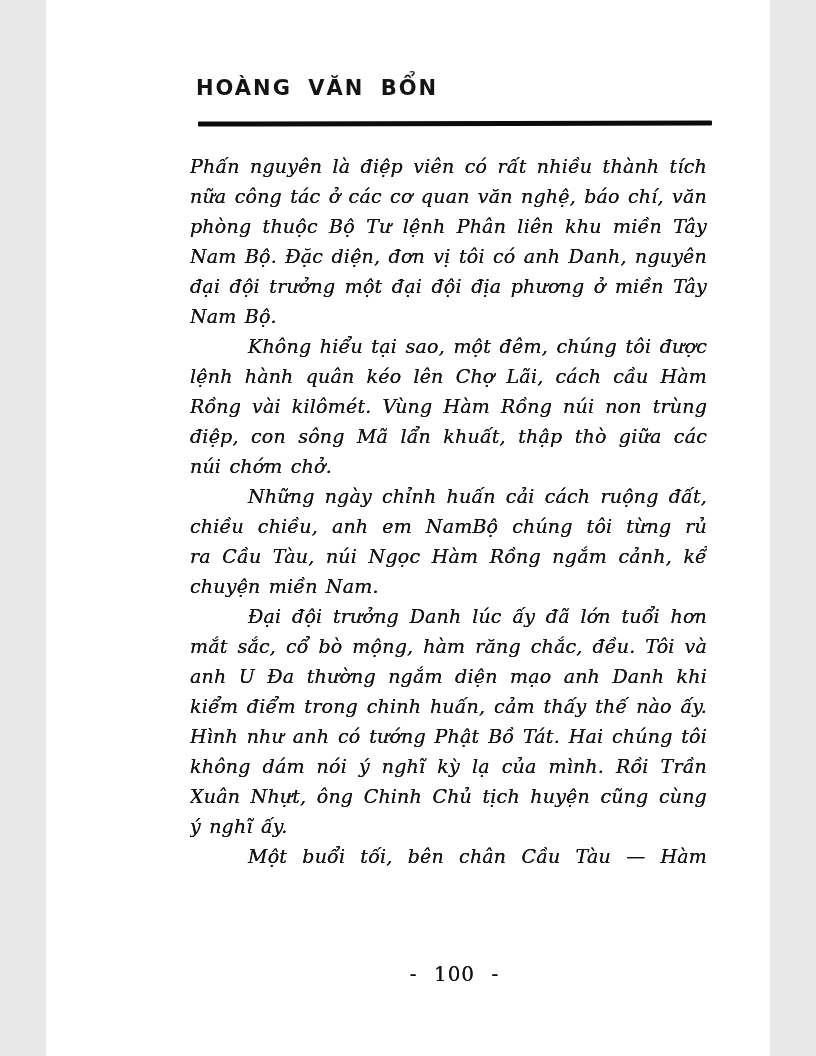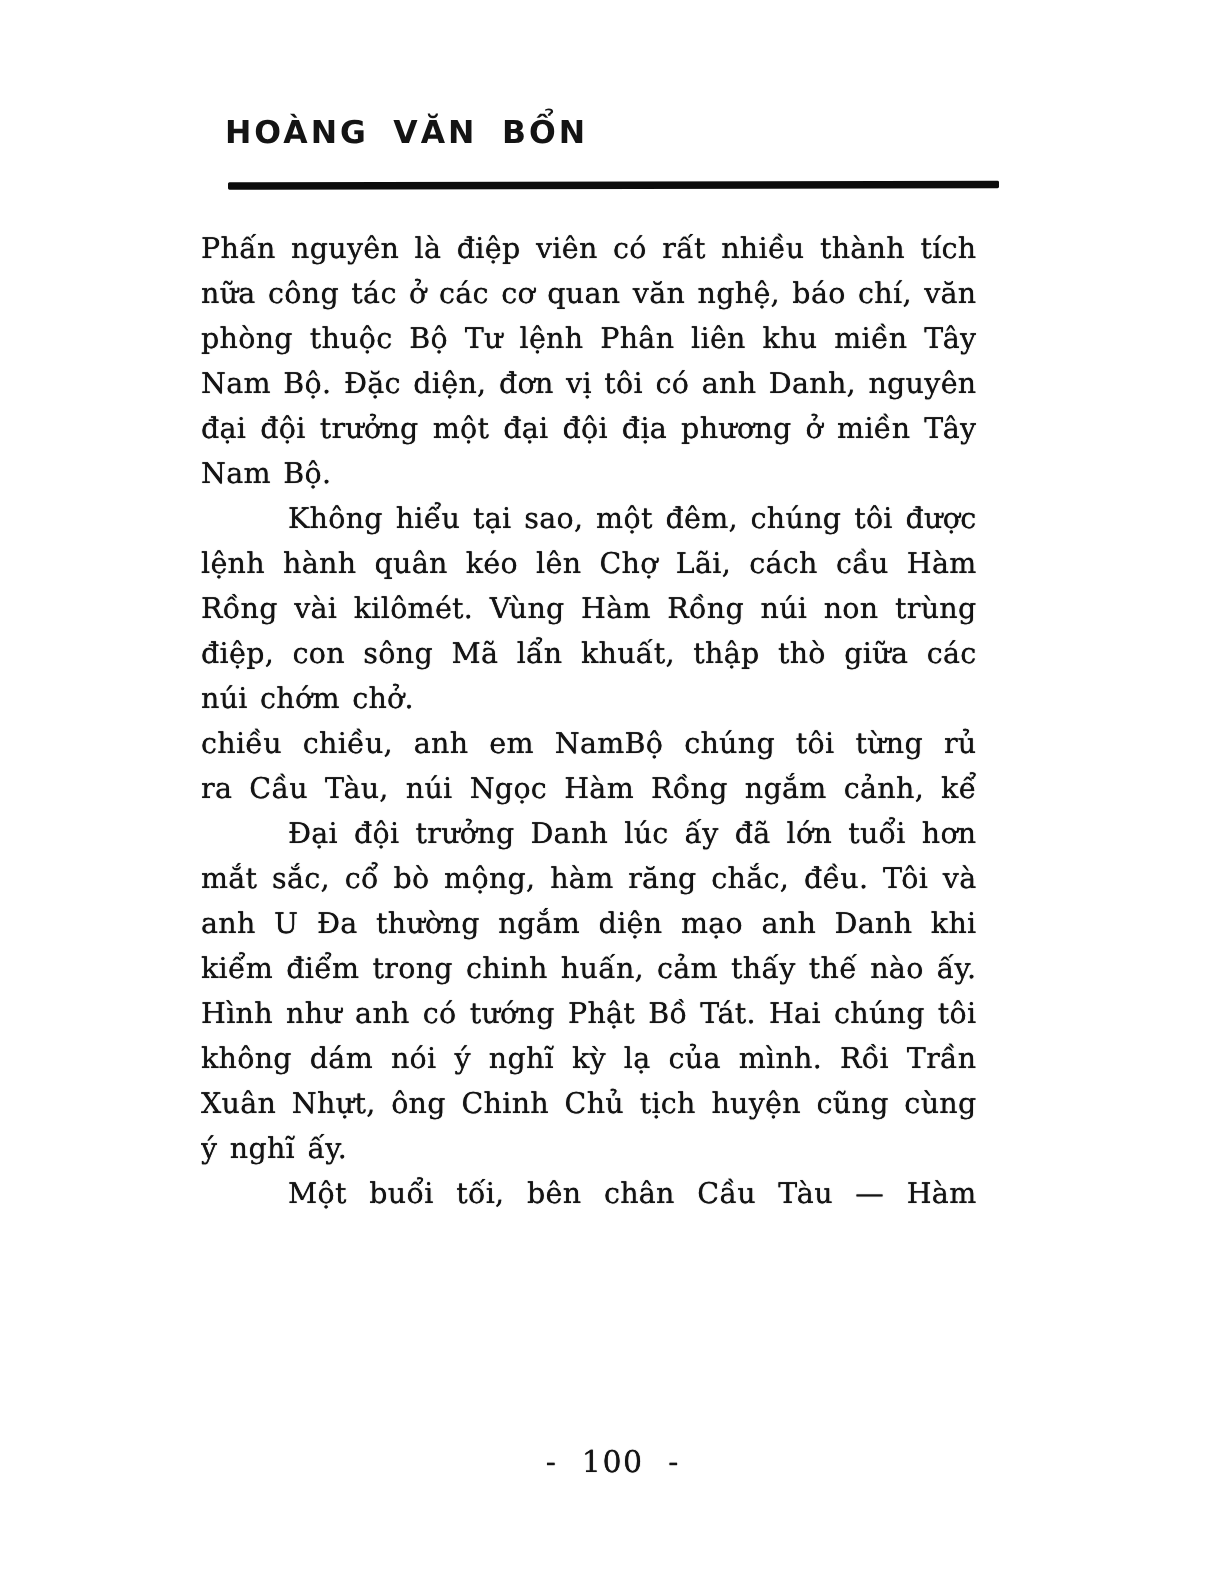--- a/index.html
+++ b/index.html
@@ -2,21 +2,21 @@
 <html style="--ink: #141414; --paper: #ffffff;"><head>
 <meta charset="utf-8">
 <style>
   html, body {
     margin: 0;
     padding: 0;
     background: #e8e8e8;
   }
   .page {
     position: relative;
-    width: 816px;
+    width: 724px;
     height: 1056px;
     margin: 0 auto;
     background: var(--paper, #ffffff);
     overflow: hidden;
     font-family: "DejaVu Serif", "Liberation Serif", serif;
     color: var(--ink, #141414);
   }
   .author-header {
     position: absolute;
     left: 150px;
@@ -34,28 +34,29 @@
     left: 152px;
     top: 121px;
     width: 514px;
     height: 5px;
     background: #0c0c0c;
     transform: rotate(-0.12deg);
     border-radius: 1px;
   }
   .body-text {
     position: absolute;
-    left: 134px;
+    left: 144px;
     top: 151px;
     width: 517px;
     font-size: 19px;
     line-height: 30px;
     text-shadow: 0 0 0.5px currentColor;
     letter-spacing: 0.2px;
     word-spacing: 2px;
+    font-style: italic;
   }
   .para { margin: 0; padding: 0; }
   .line {
     text-align: justify;
     text-align-last: justify;
     height: 30px;
     overflow: hidden;
     white-space: nowrap;
   }
   .line.j { white-space: normal; }
@@ -92,22 +93,24 @@
         <div class="line j last">Nam Bộ.</div>
       </div>
       <div class="para">
         <div class="line j indent">Không hiểu tại sao, một đêm, chúng tôi được</div>
         <div class="line j">lệnh hành quân kéo lên Chợ Lãi, cách cầu Hàm</div>
         <div class="line j">Rồng vài kilômét. Vùng Hàm Rồng núi non trùng</div>
         <div class="line j">điệp, con sông Mã lẩn khuất, thập thò giữa các dãy</div>
         <div class="line j last">núi chớm chở.</div>
       </div>
       <div class="para">
+        <div class="line j indent">Những ngày chỉnh huấn cải cách ruộng đất,</div>
         <div class="line j">chiều chiều, anh em NamBộ chúng tôi từng rủ nhau</div>
         <div class="line j">ra Cầu Tàu, núi Ngọc Hàm Rồng ngắm cảnh, kể</div>
+        <div class="line j last">chuyện miền Nam.</div>
       </div>
       <div class="para">
         <div class="line j indent">Đại đội trưởng Danh lúc ấy đã lớn tuổi hơn</div>
         <div class="line j">mắt sắc, cổ bò mộng, hàm răng chắc, đều. Tôi và</div>
         <div class="line j">anh U Đa thường ngắm diện mạo anh Danh khi ngồi</div>
         <div class="line j">kiểm điểm trong chinh huấn, cảm thấy thế nào ấy.</div>
         <div class="line j">Hình như anh có tướng Phật Bồ Tát. Hai chúng tôi</div>
         <div class="line j">không dám nói ý nghĩ kỳ lạ của mình. Rồi Trần</div>
         <div class="line j">Xuân Nhựt, ông Chinh Chủ tịch huyện cũng cùng</div>
         <div class="line j last">ý nghĩ ấy.</div>

